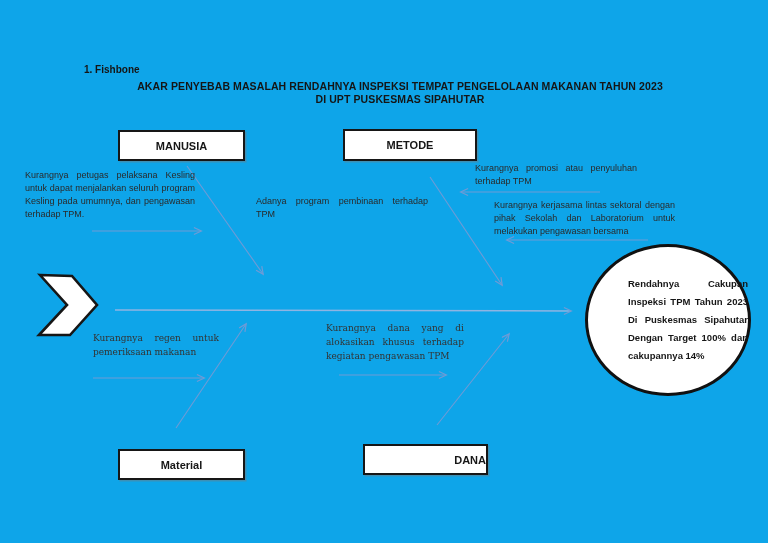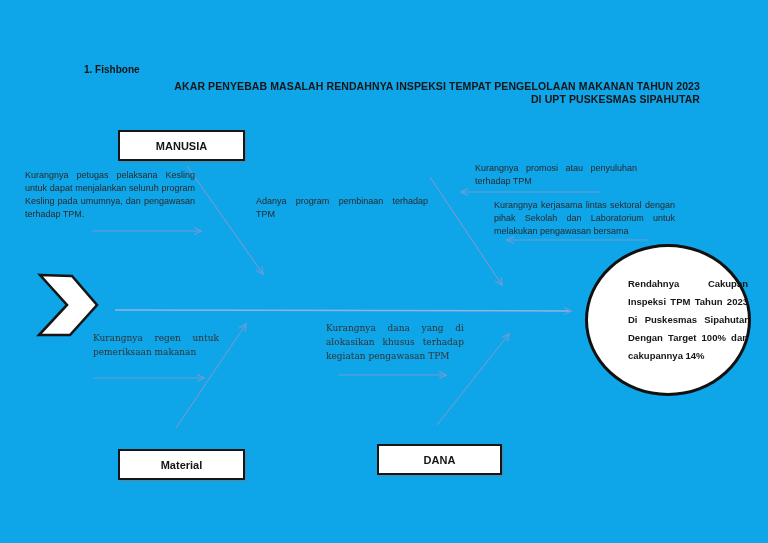--- a/index.html
+++ b/index.html
@@ -15,21 +15,21 @@
     font-family:"Liberation Sans", sans-serif;
     color:#1f1f1f;
     overflow:hidden;
   }
   #lines{position:absolute;left:0;top:0;z-index:1;}
   .txt{position:absolute;z-index:2;}
 
   .list-label{font-size:10px;font-weight:bold;color:#151515;}
   .title{
     left:100px;top:80px;width:600px;
-    text-align:right;font-weight:bold;font-size:10.5px;line-height:13px;
+    text-align:center;font-weight:bold;font-size:10.5px;line-height:13px;
     color:#151515;letter-spacing:0.1px;
   }
 
   .catbox{
     position:absolute;z-index:2;
     background:#ffffff;border:2.5px solid #161616;
     display:flex;align-items:center;justify-content:center;
     font-weight:bold;font-size:11px;color:#161616;
     box-shadow:1.5px 1.5px 0 rgba(120,120,120,.45);
   }
@@ -84,24 +84,27 @@
 
   <div class="txt list-label" style="left:84px;top:64px;">1.   Fishbone</div>
   <div class="txt title">
     <div>AKAR PENYEBAB MASALAH RENDAHNYA INSPEKSI TEMPAT PENGELOLAAN MAKANAN TAHUN 2023</div>
     <div>DI UPT PUSKESMAS SIPAHUTAR</div>
   </div>
 
   <div class="catbox" style="left:118px;top:130px;width:123px;height:27px;">
     <span>MANUSIA</span>
   </div>
+  <div class="catbox" style="left:343px;top:129px;width:130px;height:28px;">
+    <span>METODE</span>
+  </div>
   <div class="catbox" style="left:118px;top:449px;width:123px;height:27px;">
     <span>Material</span>
   </div>
-  <div class="catbox" style="left:377px;top:444px;width:121px;height:27px;">
+  <div class="catbox" style="left:363px;top:444px;width:121px;height:27px;justify-content:flex-end;">
     <span>DANA</span>
   </div>
 
   <div class="txt cause" style="left:25px;top:169px;width:170px;">Kurangnya petugas pelaksana Kesling untuk dapat menjalankan seluruh program Kesling pada umumnya, dan pengawasan terhadap TPM.</div>
 
   <div class="txt cause" style="left:256px;top:195px;width:172px;">Adanya program pembinaan terhadap TPM</div>
 
   <div class="txt cause" style="left:475px;top:162px;width:162px;">Kurangnya promosi atau penyuluhan terhadap TPM</div>
 
   <div class="txt cause" style="left:494px;top:199px;width:181px;">Kurangnya kerjasama lintas sektoral dengan pihak Sekolah dan Laboratorium untuk melakukan pengawasan bersama</div>

